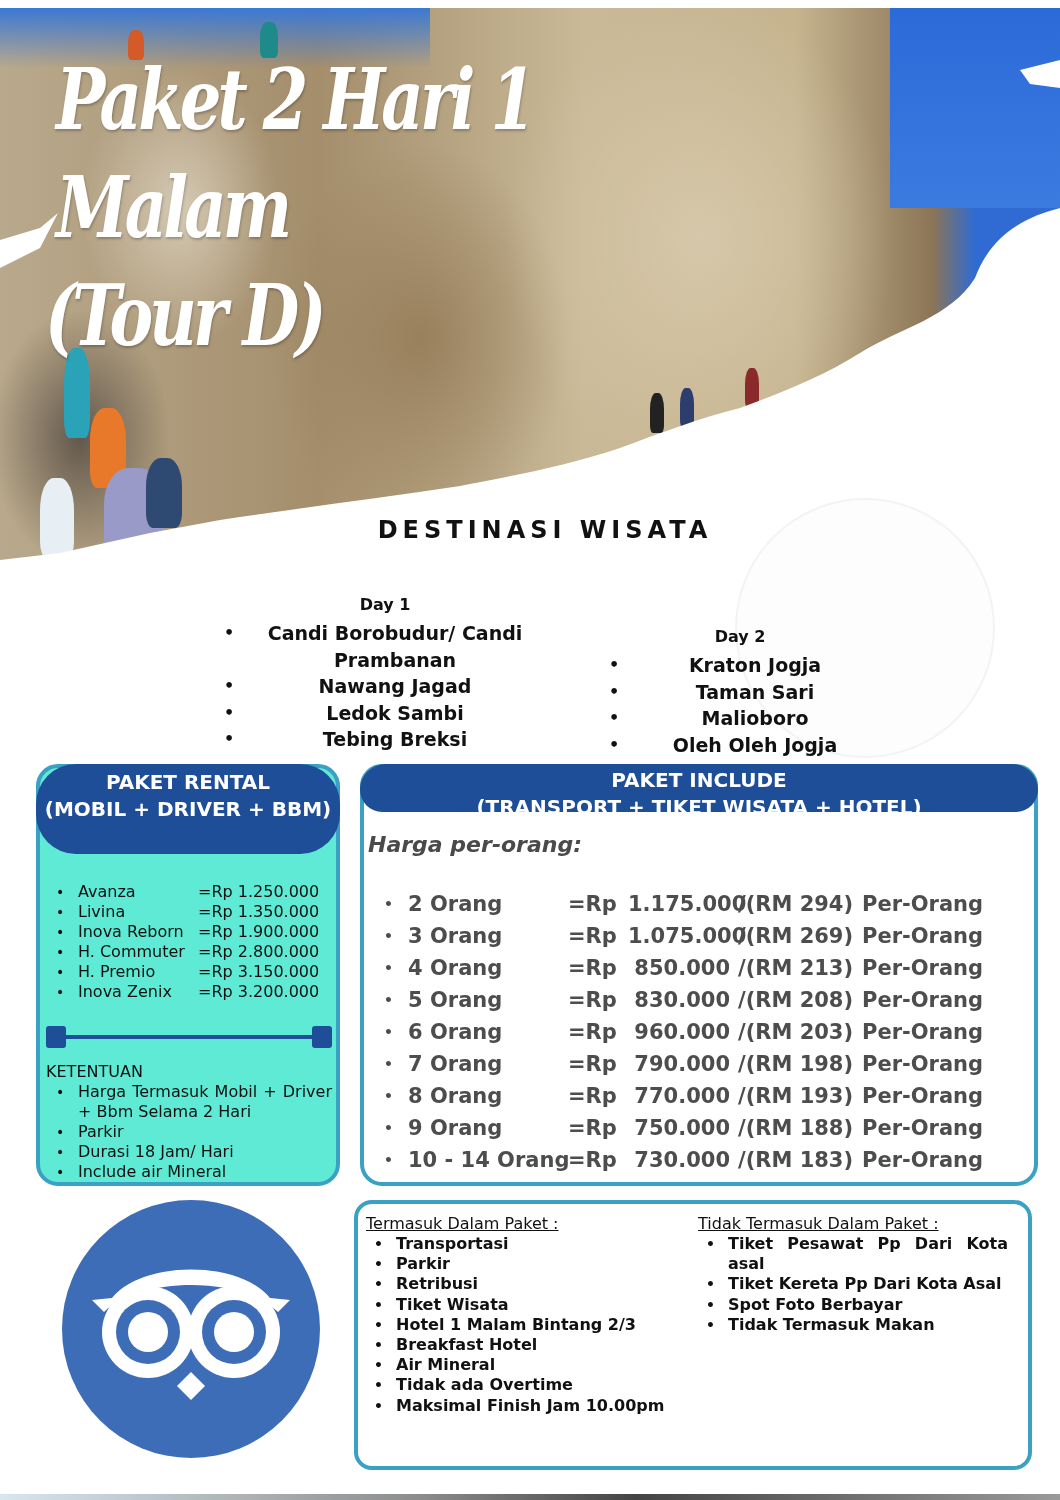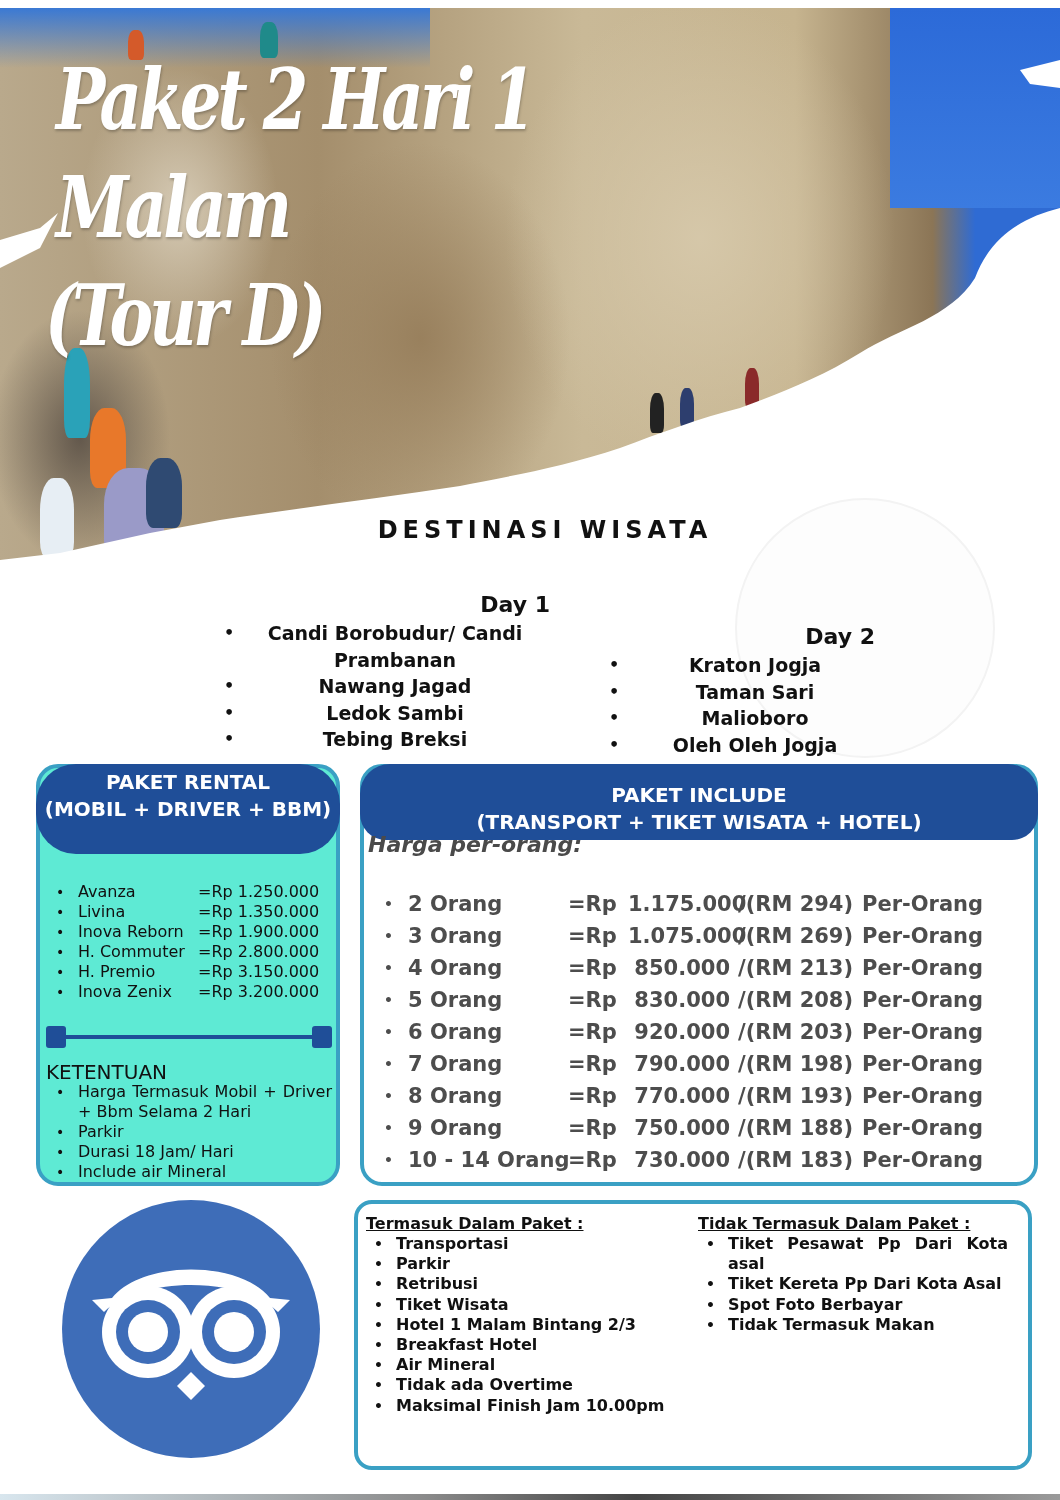--- a/index.html
+++ b/index.html
@@ -45,21 +45,21 @@
   .dest-heading {
     position: absolute; left: 0; top: 516px; width: 1090px; text-align: center;
     font-family: "DejaVu Sans", sans-serif; font-weight: bold; font-size: 24px;
     letter-spacing: 5px; color: #111;
   }
   .deco-circle {
     position: absolute; left: 735px; top: 498px; width: 260px; height: 260px;
     border-radius: 50%; border: 2px solid #f3f3f3; background: #fdfdfd;
   }
   .day-col { position: absolute; font-family: "DejaVu Sans", sans-serif; font-weight: bold; color: #111; }
-  .day-col .day-title { font-size: 22px; text-align: right; line-height: 30px; }
+  .day-col .day-title { font-size: 16px; text-align: center; line-height: 30px; }
   .day-col ul { list-style: none; }
   .day-col li { position: relative; font-size: 19px; line-height: 26.5px; text-align: center; }
   .day-col li .bullet { position: absolute; top: 0; font-size: 16px; }
   .day1 { left: 220px; top: 590px; width: 330px; }
   .day1 li { padding-left: 20px; }
   .day1 li .bullet { left: 4px; }
   .day2 { left: 605px; top: 622px; width: 270px; }
   .day2 li { padding-left: 30px; }
   .day2 li .bullet { left: 4px; }
 
@@ -79,35 +79,35 @@
   .rental-list li .bullet { width: 22px; font-size: 14px; }
   .rental-list li .car { width: 120px; white-space: nowrap; }
   .rental-list li .price { white-space: nowrap; }
   .slider {
     position: absolute; left: 6px; top: 258px; width: 286px; height: 22px;
   }
   .slider-track { position: absolute; left: 10px; right: 10px; top: 9px; height: 4px; background: #1f4e98; }
   .slider-handle { position: absolute; top: 0; width: 20px; height: 22px; background: #1f4e98; border-radius: 3px; }
   .slider-handle.left { left: 0; }
   .slider-handle.right { right: 0; }
-  .ketentuan-title { position: absolute; left: 6px; top: 294px; font-size: 20px; line-height: 20px; }
+  .ketentuan-title { position: absolute; left: 6px; top: 294px; font-size: 16px; line-height: 20px; }
   .ketentuan-list { position: absolute; left: 16px; top: 314px; width: 276px; list-style: none; }
   .ketentuan-list li { position: relative; padding-left: 22px; font-size: 16px; line-height: 20px; text-align: justify; }
   .ketentuan-list li .bullet { position: absolute; left: 0; top: 0; font-size: 14px; }
 
   
   .include-box {
     position: absolute; left: 360px; top: 764px; width: 678px; height: 422px;
     border: 4px solid #3aa0c4; border-radius: 22px; background: #fff;
   }
   .include-head {
-    position: absolute; left: -4px; top: -4px; width: 678px; height: 76px;
+    position: absolute; left: -4px; top: -4px; width: 678px; height: 48px;
     background: #1f4e98; border-radius: 30px 30px 26px 26px;
     color: #fff; font-weight: bold; font-size: 20px; line-height: 27px;
-    text-align: center; padding-top: 18px;
+    text-align: center; padding-top: 3px;
   }
   .harga-label {
     position: absolute; left: 4px; top: 64px;
     font-weight: bold; font-style: italic; font-size: 22px; color: #4a4a4a;
   }
   .price-list { position: absolute; left: 20px; top: 120px; width: 640px; list-style: none; }
   .price-list li { display: flex; font-weight: bold; font-size: 21px; line-height: 32px; color: #4d4d4d; white-space: nowrap; }
   .price-list li .bullet { width: 24px; font-size: 14px; }
   .price-list li .pax { width: 160px; }
   .price-list li .rp { width: 60px; }
@@ -120,21 +120,21 @@
   }
 
   
   .terms-box {
     position: absolute; left: 354px; top: 1200px; width: 678px; height: 270px;
     border: 4px solid #3aa0c4; border-radius: 18px; background: #fff;
   }
   .terms-col { position: absolute; top: 10px; }
   .terms-col.incl { left: 8px; width: 330px; }
   .terms-col.excl { left: 340px; width: 310px; }
-  .terms-title { font-weight: bold; font-size: 16px; line-height: 20px; text-decoration: underline; color: #111; }
+  .terms-title { font-weight: normal; font-size: 16px; line-height: 20px; text-decoration: underline; color: #111; }
   .terms-col ul { list-style: none; padding-left: 8px; }
   .terms-col li { position: relative; padding-left: 22px; font-weight: bold; font-size: 16px; line-height: 20.2px; color: #111; text-align: justify; }
   .terms-col li .bullet { position: absolute; left: 0; top: 0; font-size: 14px; }
 
   .bottom-strip {
     position: absolute; left: 0; top: 1494px; width: 1060px; height: 6px;
     background: linear-gradient(90deg, #d8e6ee, #8b8b8b 40%, #444 60%, #9a9a9a);
   }
 </style>
 </head>
@@ -278,21 +278,21 @@
         <span class="pax">5 Orang</span>
         <span class="rp">=Rp</span>
         <span class="amount">830.000</span>
         <span class="rm">/(RM 208)</span>
         <span class="unit">Per-Orang</span>
       </li>
     <li>
         <span class="bullet">•</span>
         <span class="pax">6 Orang</span>
         <span class="rp">=Rp</span>
-        <span class="amount">920.000</span>
+        <span class="amount">960.000</span>
         <span class="rm">/(RM 203)</span>
         <span class="unit">Per-Orang</span>
       </li>
     <li>
         <span class="bullet">•</span>
         <span class="pax">7 Orang</span>
         <span class="rp">=Rp</span>
         <span class="amount">790.000</span>
         <span class="rm">/(RM 198)</span>
         <span class="unit">Per-Orang</span>

